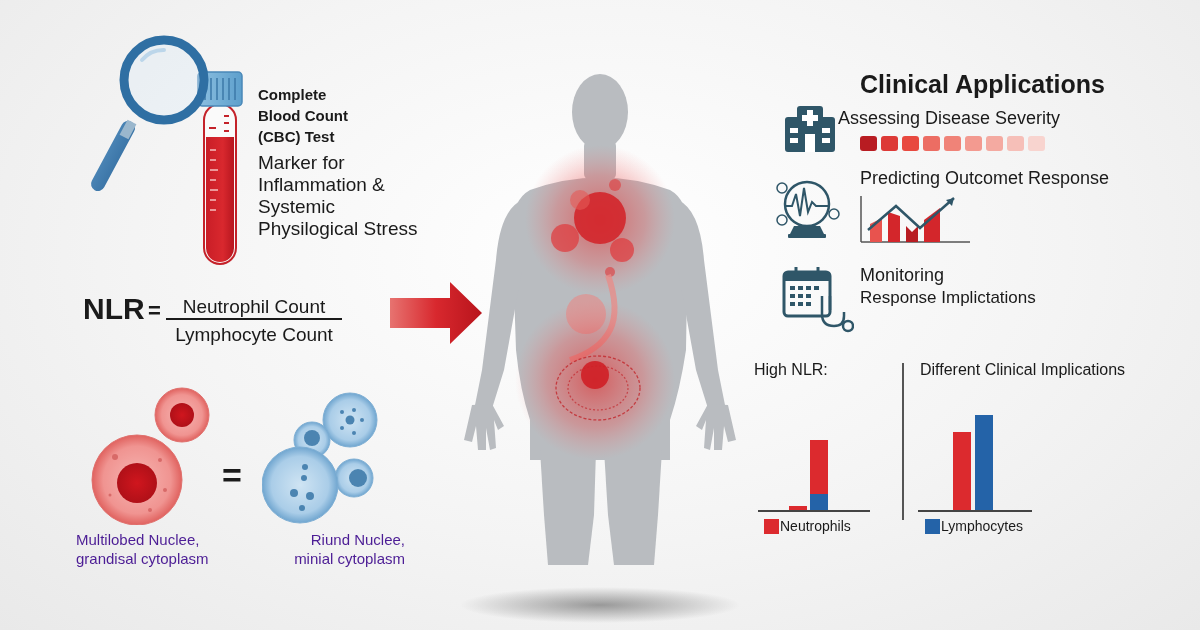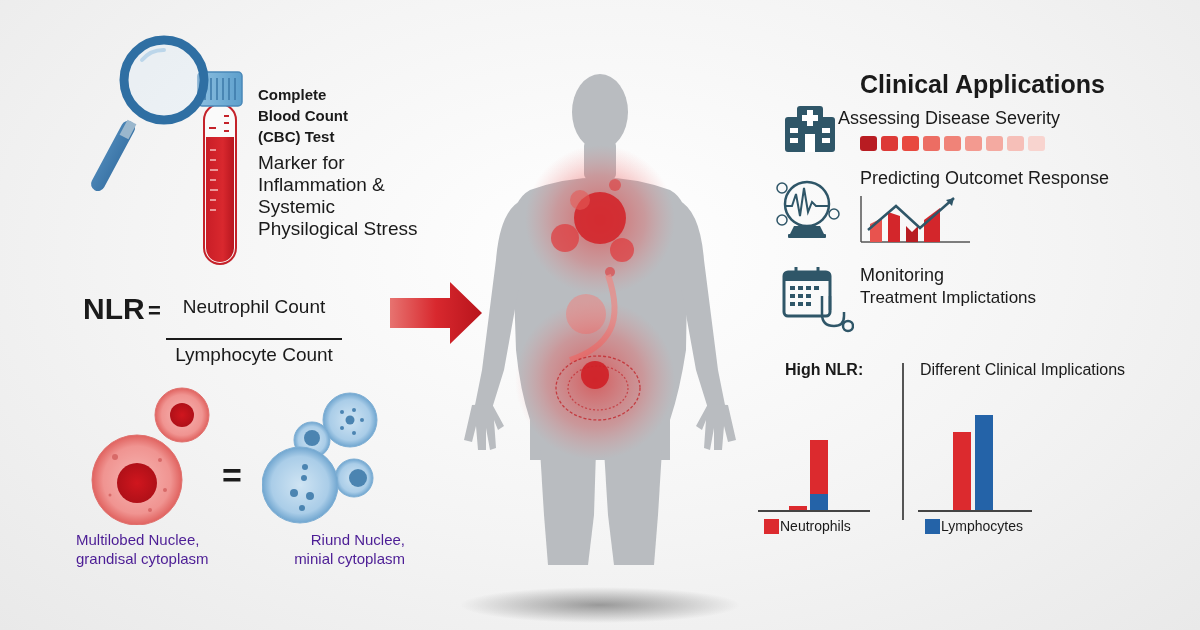--- a/index.html
+++ b/index.html
@@ -14,41 +14,41 @@
   .txt { line-height: 1.12; }
 
   
   .cbc-title { left: 258px; top: 84px; font-size: 15px; line-height: 21px; font-weight: bold; }
   .marker-title { left: 258px; top: 152px; font-size: 19px; line-height: 22px; }
 
   
   .nlr-label { left: 83px; top: 292px; font-size: 30px; font-weight: bold; }
   .nlr-eq { left: 148px; top: 298px; font-size: 22px; font-weight: bold; }
   .frac { left: 166px; top: 296px; width: 176px; text-align: center; }
-  .frac-num { font-size: 19px; padding-bottom: 20px; border-bottom: 2px solid #1a1a1a; display: block; }
+  .frac-num { font-size: 19px; padding-bottom: 0; border-bottom: 2px solid #1a1a1a; display: block; }
   .frac-den { font-size: 19px; padding-top: 4px; display: block; }
 
   .cell-caption { font-size: 15px; line-height: 19px; color: #4c1d95; }
   .cap-left { left: 76px; top: 530px; }
   .cap-right { left: 283px; top: 530px; text-align: right; width: 122px; }
   .equals-sign { left: 222px; top: 456px; font-size: 34px; font-weight: bold; }
 
   
   .ca-title { left: 860px; top: 70px; font-size: 25px; font-weight: 600; }
   .app-title { font-size: 18px; }
   .ads-title { left: 838px; top: 108px; }
   .pro-title { left: 860px; top: 168px; }
   .mon-title { left: 860px; top: 265px; font-size: 18px; }
   .mon-sub { left: 860px; top: 288px; font-size: 17px; }
 
   .severity-bar { left: 860px; top: 136px; display: flex; gap: 4px; }
   .sev-cell { width: 17px; height: 15px; border-radius: 3px; }
 
   .chart-head { font-size: 16px; }
-  .high-nlr { left: 785px; top: 361px; font-weight: bold; }
+  .high-nlr { left: 754px; top: 361px; }
   .diff-impl { left: 920px; top: 361px; }
   .divider-v { left: 902px; top: 363px; width: 1.5px; height: 157px; background: #555; }
 
   .axis { height: 1.5px; background: #444; }
   .bar { position: absolute; bottom: 0; }
   .legend { display: flex; align-items: center; gap: 1px; font-size: 14px; }
   .legend-swatch { width: 15px; height: 15px; }
 </style>
 </head>
 <body>
@@ -311,21 +311,21 @@
       <rect x="24" y="28" width="5" height="4"></rect>
     <rect x="8" y="36" width="5" height="4"></rect>
       <rect x="16" y="36" width="5" height="4"></rect>
       <rect x="24" y="36" width="5" height="4"></rect>
   </g>
   <path d="M40 30 v18 q0 12 12 12 q10 0 10 -10 v-4" fill="none" stroke="#2f5668" stroke-width="2.5"></path>
   <path d="M48 30 v14" fill="none" stroke="#2f5668" stroke-width="2.5"></path>
   <circle cx="66" cy="60" r="5" fill="none" stroke="#2f5668" stroke-width="2.5"></circle>
 </svg>
 <div class="abs mon-title">Monitoring</div>
-<div class="abs mon-sub">Treatment Implictations</div>
+<div class="abs mon-sub">Response Implictations</div>
 
 <div class="abs chart-head high-nlr">High NLR:</div>
 <div class="abs divider-v"></div>
 <div class="abs chart-head diff-impl">Different Clinical Implications</div>
 
 <div class="abs" style="left:758px;top:440px;width:112px;height:70px;">
   <div class="bar" style="left:31px;width:18px;height:4px;background:#dc2a2e"></div>
   <div class="bar" style="left:52px;width:18px;height:16px;background:#2463a8"></div>
   <div class="bar" style="left:52px;bottom:16px;width:18px;height:54px;background:#dc2a2e"></div>
 </div>

